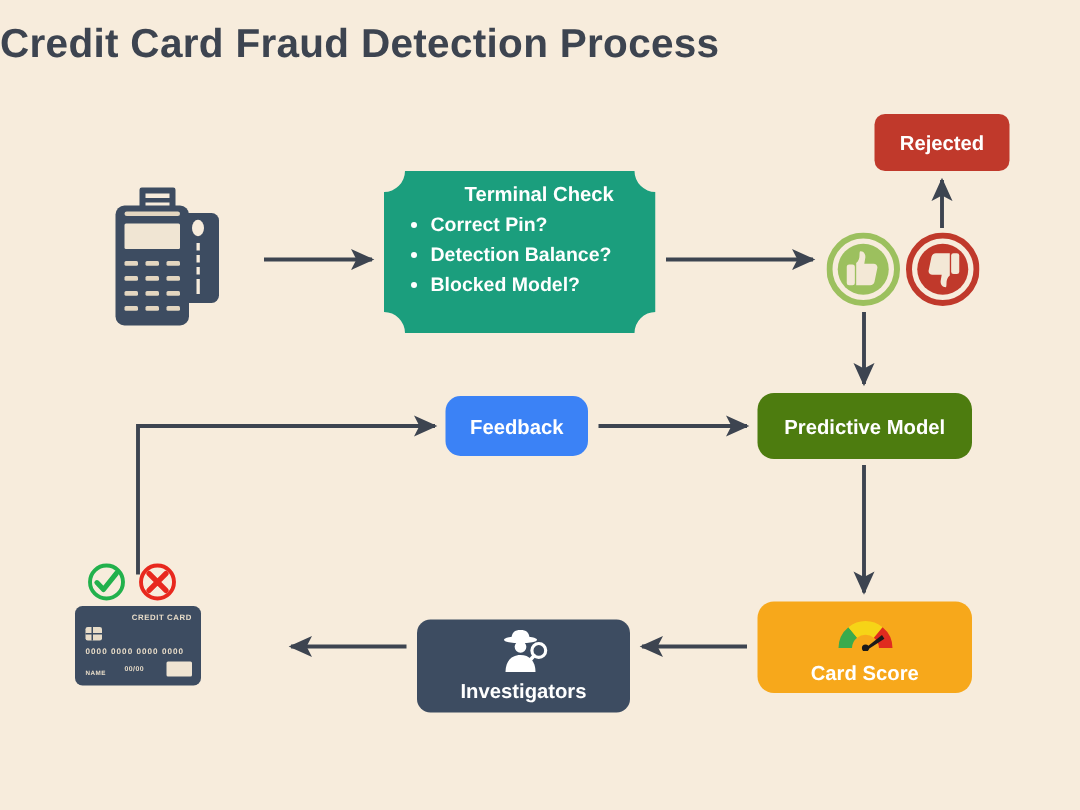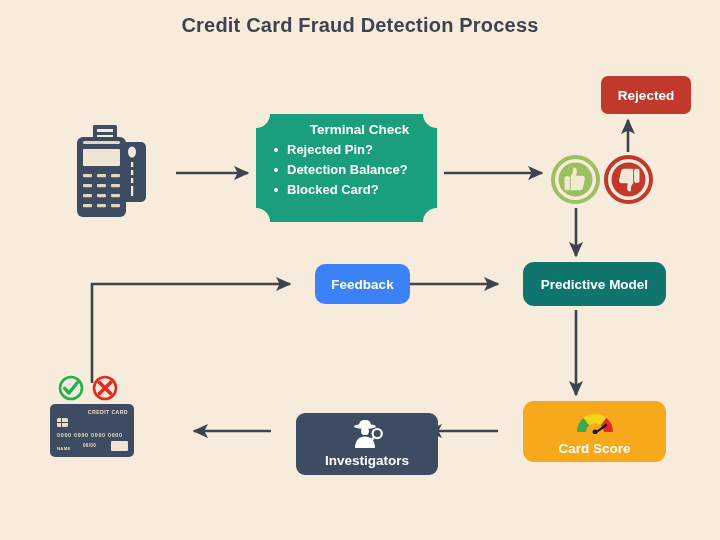--- a/index.html
+++ b/index.html
@@ -9,22 +9,21 @@
     font-family:"Liberation Sans", sans-serif;
     overflow:hidden;
     position:relative;
   }
   #stage{position:absolute;left:0;top:0;width:720px;height:540px;}
   .abs{position:absolute;}
 
   
   #page-title{
     left:0;top:14px;width:720px;
-    text-align:center;
-    font-size:20px;
+    font-size:27px;
     font-weight:bold;
     color:#3d4450;
     letter-spacing:.2px;
   }
 
   
   #connectors{position:absolute;left:0;top:0;width:720px;height:540px;}
 
   
   #terminal-check{
@@ -48,33 +47,32 @@
   .tc-bullet{
     display:inline-block;width:4px;height:4px;border-radius:50%;
     background:#ffffff;margin:0 9px 0 4px;flex:0 0 auto;
   }
 
   
   .node{
     display:flex;align-items:center;justify-content:center;
     color:#ffffff;font-weight:bold;text-align:right;
     box-sizing:border-box;
-    margin-left:18px;
   }
   #rejected-box{
     left:583px;top:76px;width:90px;height:38px;
     background:#c0392b;border-radius:7px;font-size:13.5px;
   }
   #feedback-box{
     left:297px;top:264px;width:95px;height:40px;
     background:#3b82f6;border-radius:10px;font-size:13.5px;
   }
   #predictive-model-box{
     left:505px;top:262px;width:143px;height:44px;
-    background:#0f766e;border-radius:11px;font-size:13.5px;
+    background:#4d7c0f;border-radius:11px;font-size:13.5px;
   }
   #fraud-score-box{
     left:505px;top:401px;width:143px;height:61px;
     background:#f7a81b;border-radius:11px;
     flex-direction:column;justify-content:flex-end;padding-bottom:6px;
     font-size:13.5px;
   }
   #investigators-box{
     left:278px;top:413px;width:142px;height:62px;
     background:#3d4c61;border-radius:9px;
@@ -206,29 +204,29 @@
         H14
         A14,14 0 0 0 0,94
         V14
         A14,14 0 0 0 14,0 Z"></path>
     </svg>
     <div class="content">
       <div class="tc-title">Terminal Check</div>
       <ul class="tc-list">
         <li>
           <span class="tc-bullet"></span>
-          <span>Rejected Pin?</span>
+          <span>Correct Pin?</span>
         </li>
         <li>
           <span class="tc-bullet"></span>
           <span>Detection Balance?</span>
         </li>
         <li>
           <span class="tc-bullet"></span>
-          <span>Blocked Card?</span>
+          <span>Blocked Model?</span>
         </li>
       </ul>
     </div>
   </div>
 
   <div class="abs node" id="rejected-box">Rejected</div>
 
   <svg class="abs" id="thumbs-up-icon" viewBox="0 0 49 49" xmlns="http://www.w3.org/2000/svg">
     <circle cx="24.5" cy="24.5" r="22.5" fill="none" stroke="#9cc05e" stroke-width="4"></circle>
     <circle cx="24.5" cy="24.5" r="17" fill="#9cc05e"></circle>

